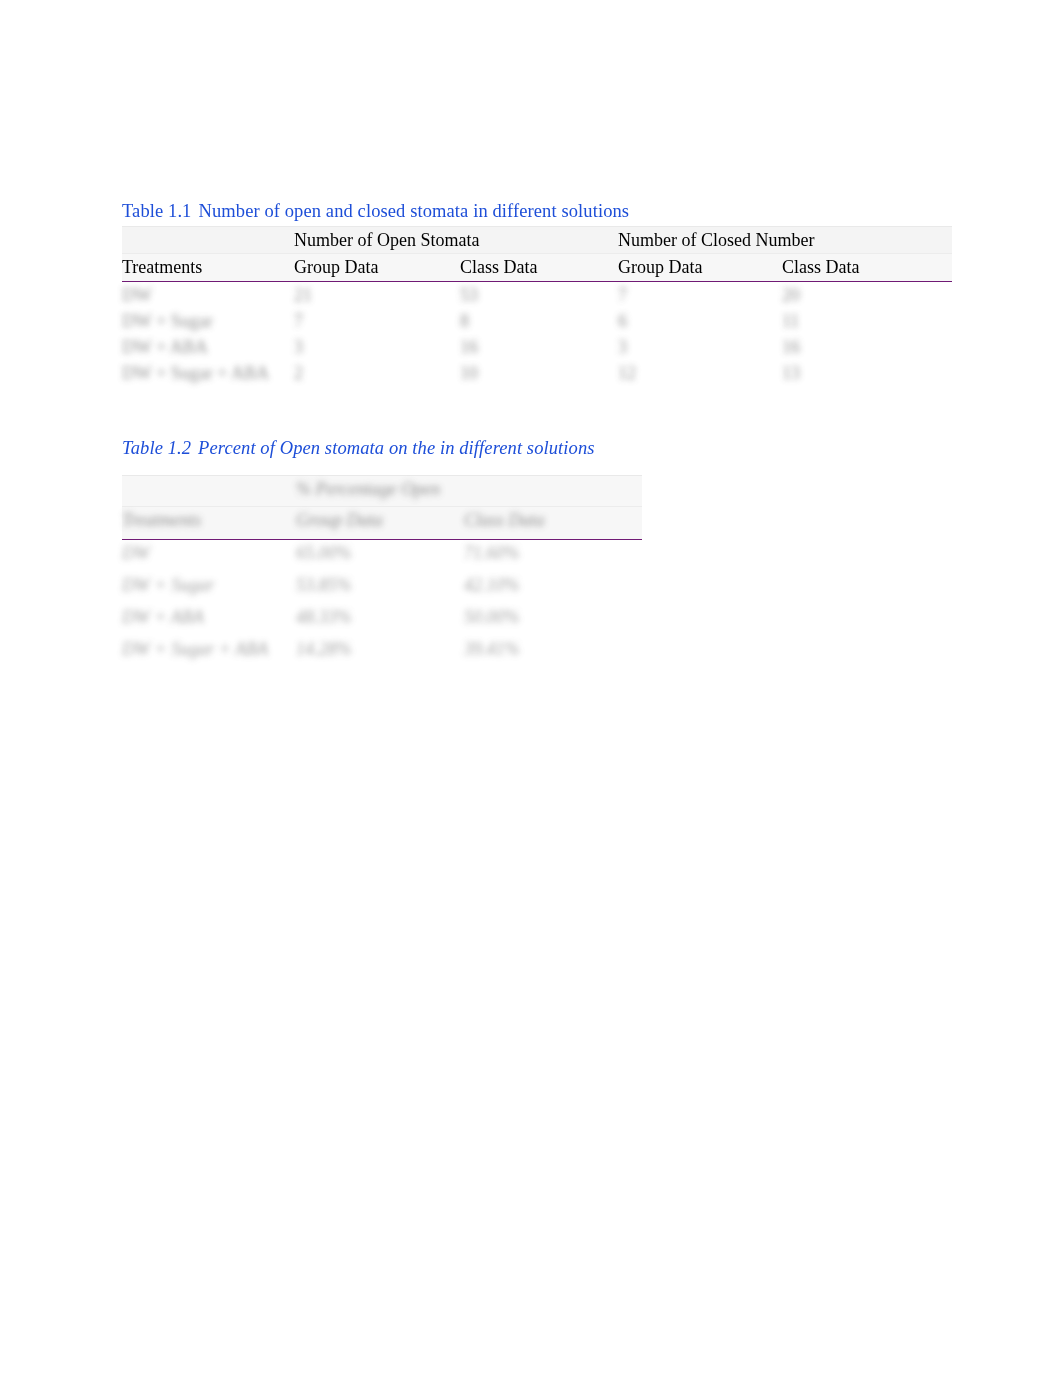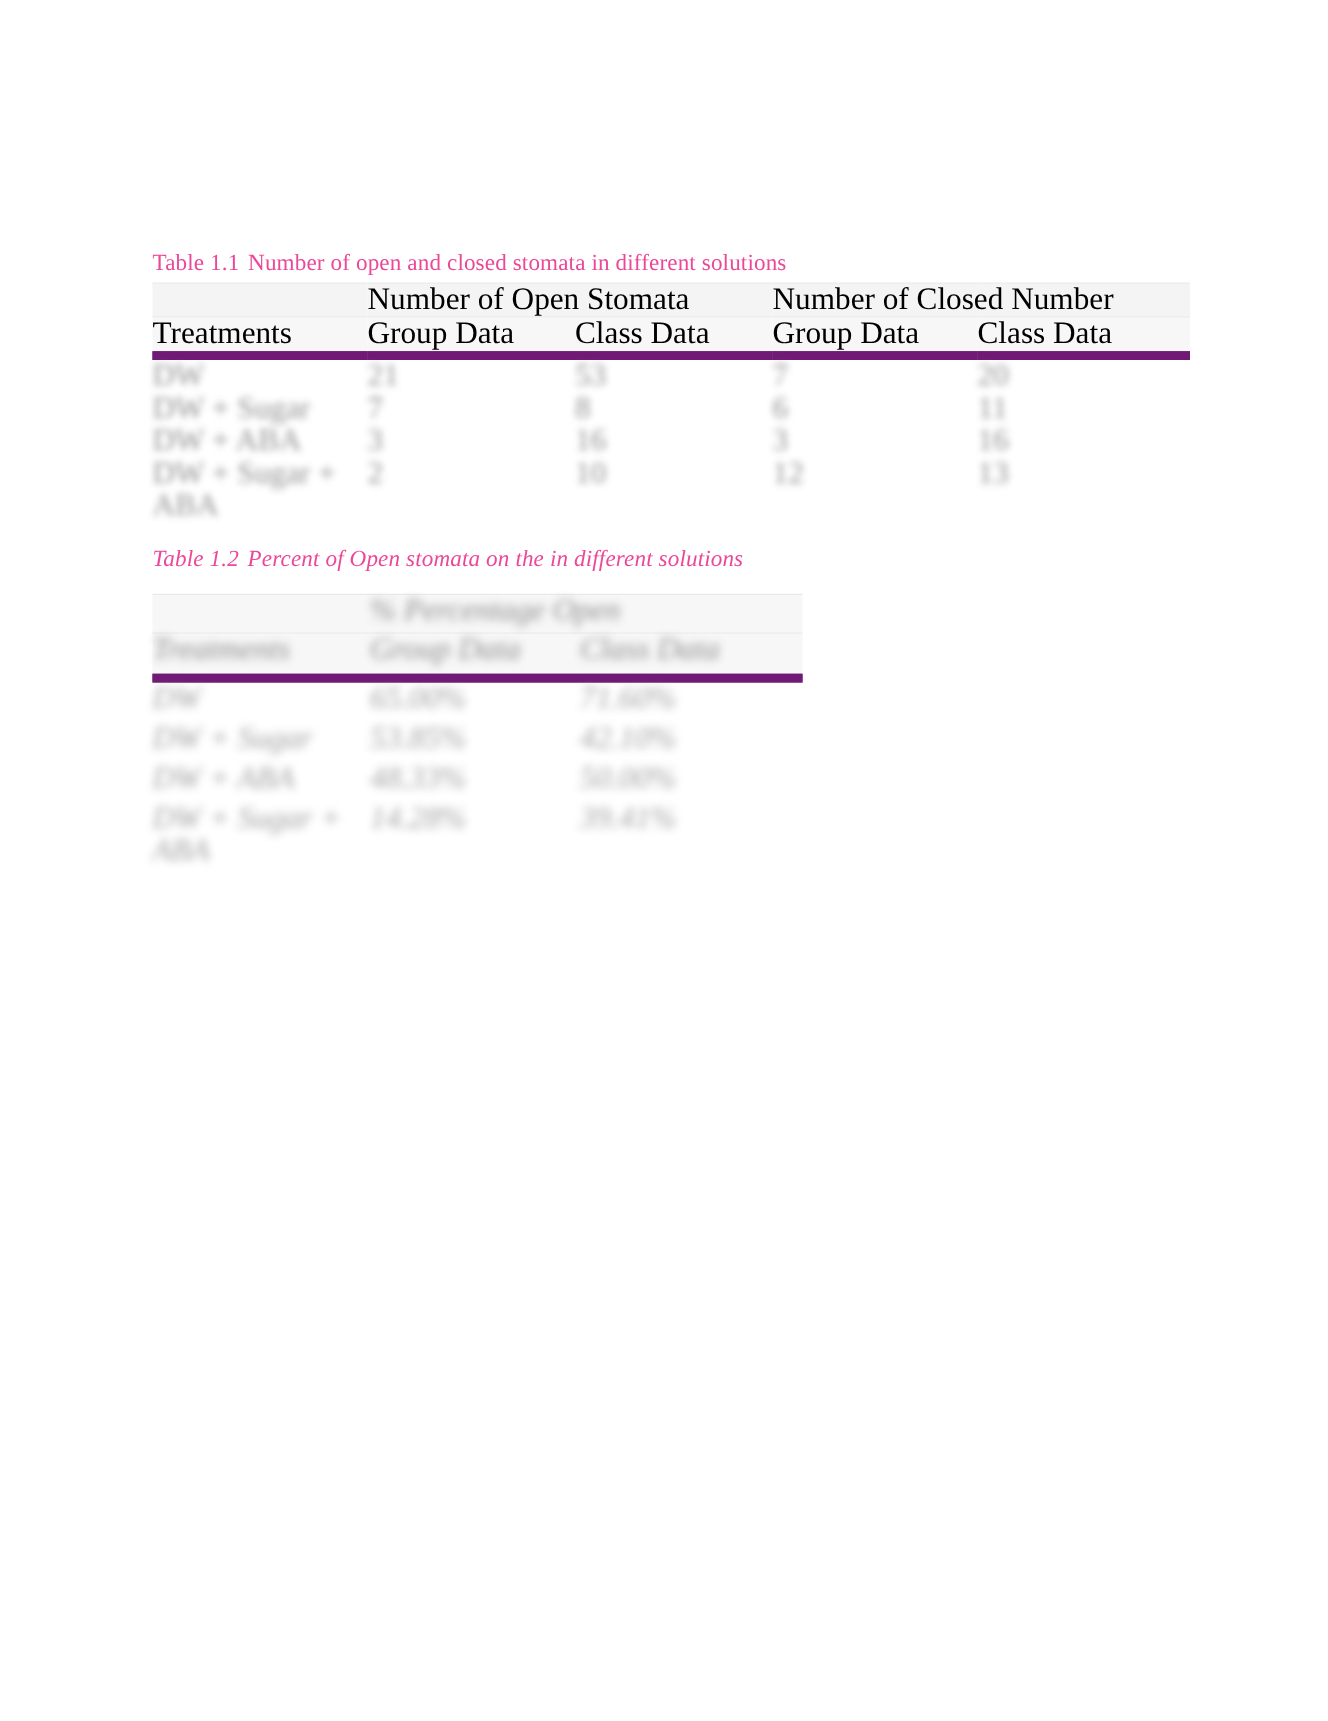--- a/index.html
+++ b/index.html
@@ -27,52 +27,52 @@
     position: absolute;
   }
   #table-1-block { left: 122px; top: 200px; width: 830px; }
   #table-2-block { left: 122px; top: 437px; width: 520px; font-style: italic; }
 
   .table-caption {
     font-size: 18.5px;
     line-height: 22px;
     letter-spacing: 0.1px;
     white-space: nowrap;
-    color: #ec4899;
+    color: #1d4ed8;
     margin-bottom: 4px;
   }
   .caption-label { margin-right: 7px; }
 
   table.doc-table {
     border-collapse: collapse;
     width: 100%;
     table-layout: fixed;
   }
   table.doc-table td,
   table.doc-table th {
     padding: 0;
     margin: 0;
     font-weight: normal;
     text-align: left;
     vertical-align: top;
-    font-size: 25px;
+    font-size: 18px;
     line-height: 26px;
   }
 
   
   .hdr-row-top td {
     background: #f4f4f4;
     height: 26px;
     border-top: 1px solid #e9e9e9;
   }
   .hdr-row-sub td {
     background: #f7f7f7;
     height: 27px;
     border-top: 1px solid #ececec;
-    border-bottom: 7px solid #701a75;
+    border-bottom: 1px solid #701a75;
   }
   .hdr-row-sub td.blurwrap,
   .hdr-row-top td.blurwrap { background: #f7f7f7; }
 
   .data-row td {
     height: 25.5px;
     background: #ffffff;
   }
 
   

